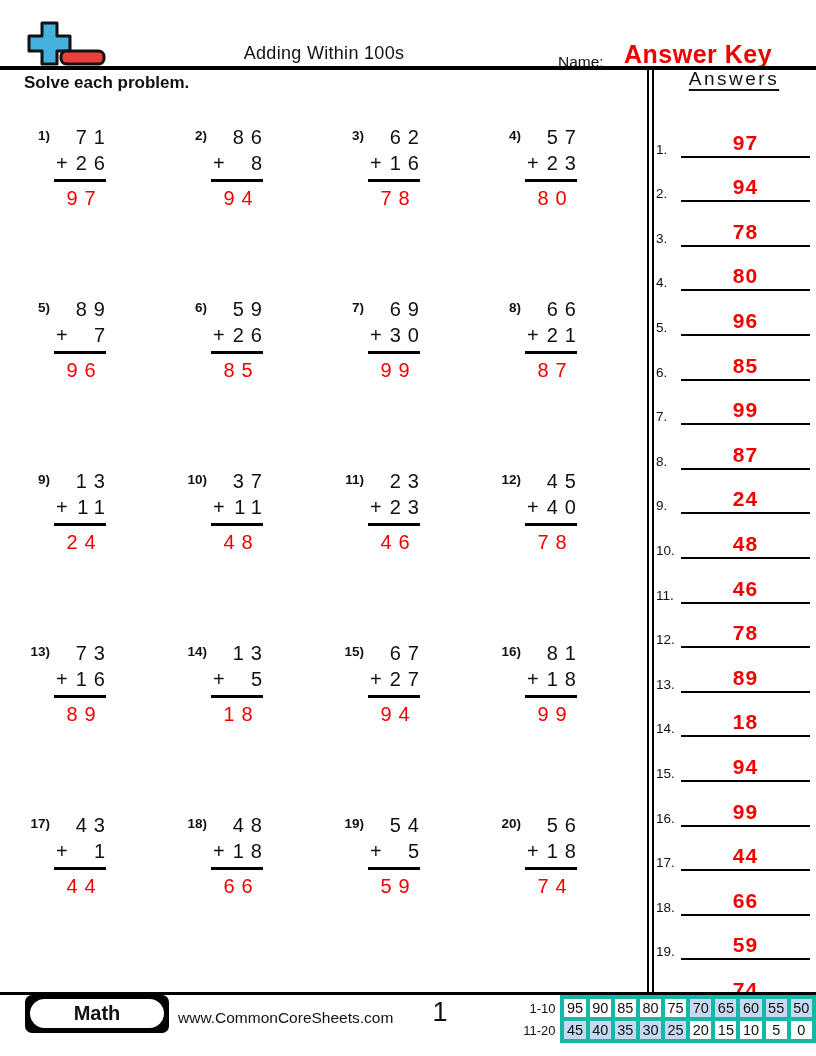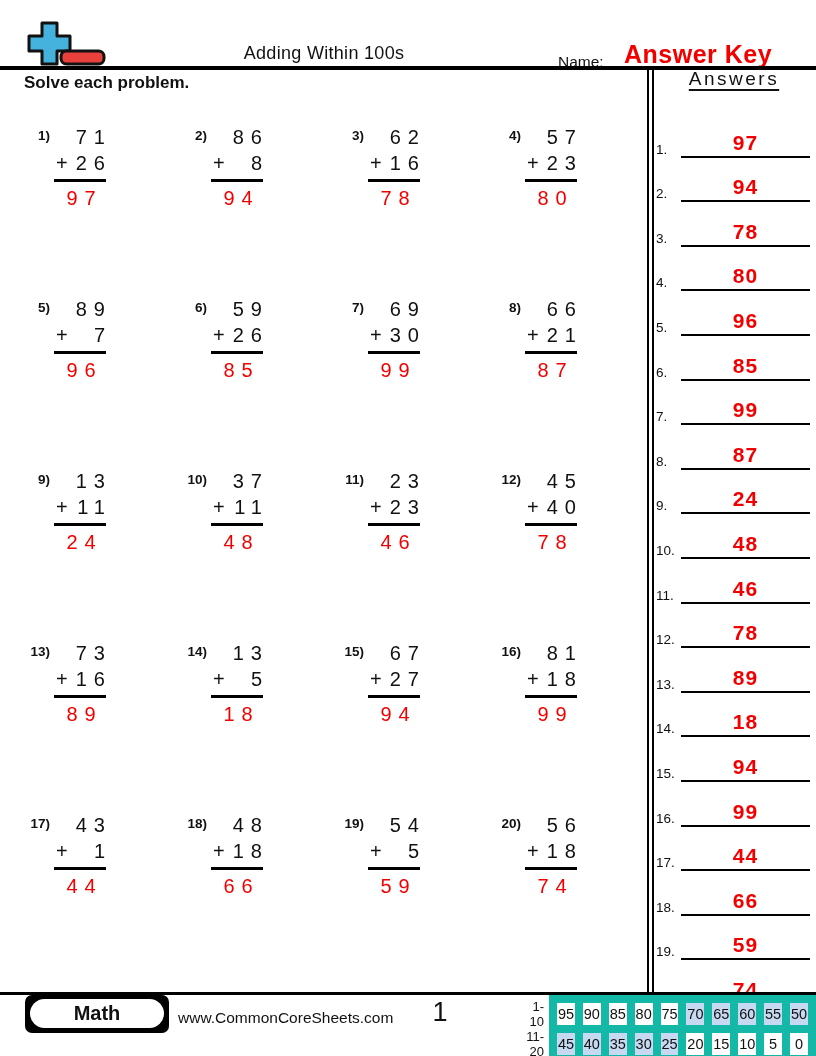--- a/index.html
+++ b/index.html
@@ -53,21 +53,21 @@
   .badge-pill { position:absolute; left:5px; top:4px; right:5px; bottom:5px;
     background:#fff; border-radius:16px; display:flex; align-items:center;
     justify-content:center; font-size:20px; font-weight:bold; }
   .url { position:absolute; left:178px; top:1009px; font-size:15.5px; }
   .pageno { position:absolute; left:398px; top:997px; width:84px; text-align:center;
     font-size:27px; }
   .score { position:absolute; left:520px; top:995px; border-collapse:collapse; }
   .score td { padding:0; }
   .score-label { font-size:13px; text-align:right; padding-right:5px !important;
     width:42px; border:none; }
-  .score-cell { border:8px solid #14b8a6; width:23px; height:18px; text-align:center;
+  .score-cell { border:4px solid #14b8a6; width:23px; height:18px; text-align:center;
     font-size:14.5px; background:#fff; }
   .score-cell.hl { background:#c6d9f1;text-align:center; }
 </style>
 </head>
 <body>
 
 <div class="page">
 
   <div class="logo">
     <svg width="82" height="47" viewBox="0 0 82 47">

